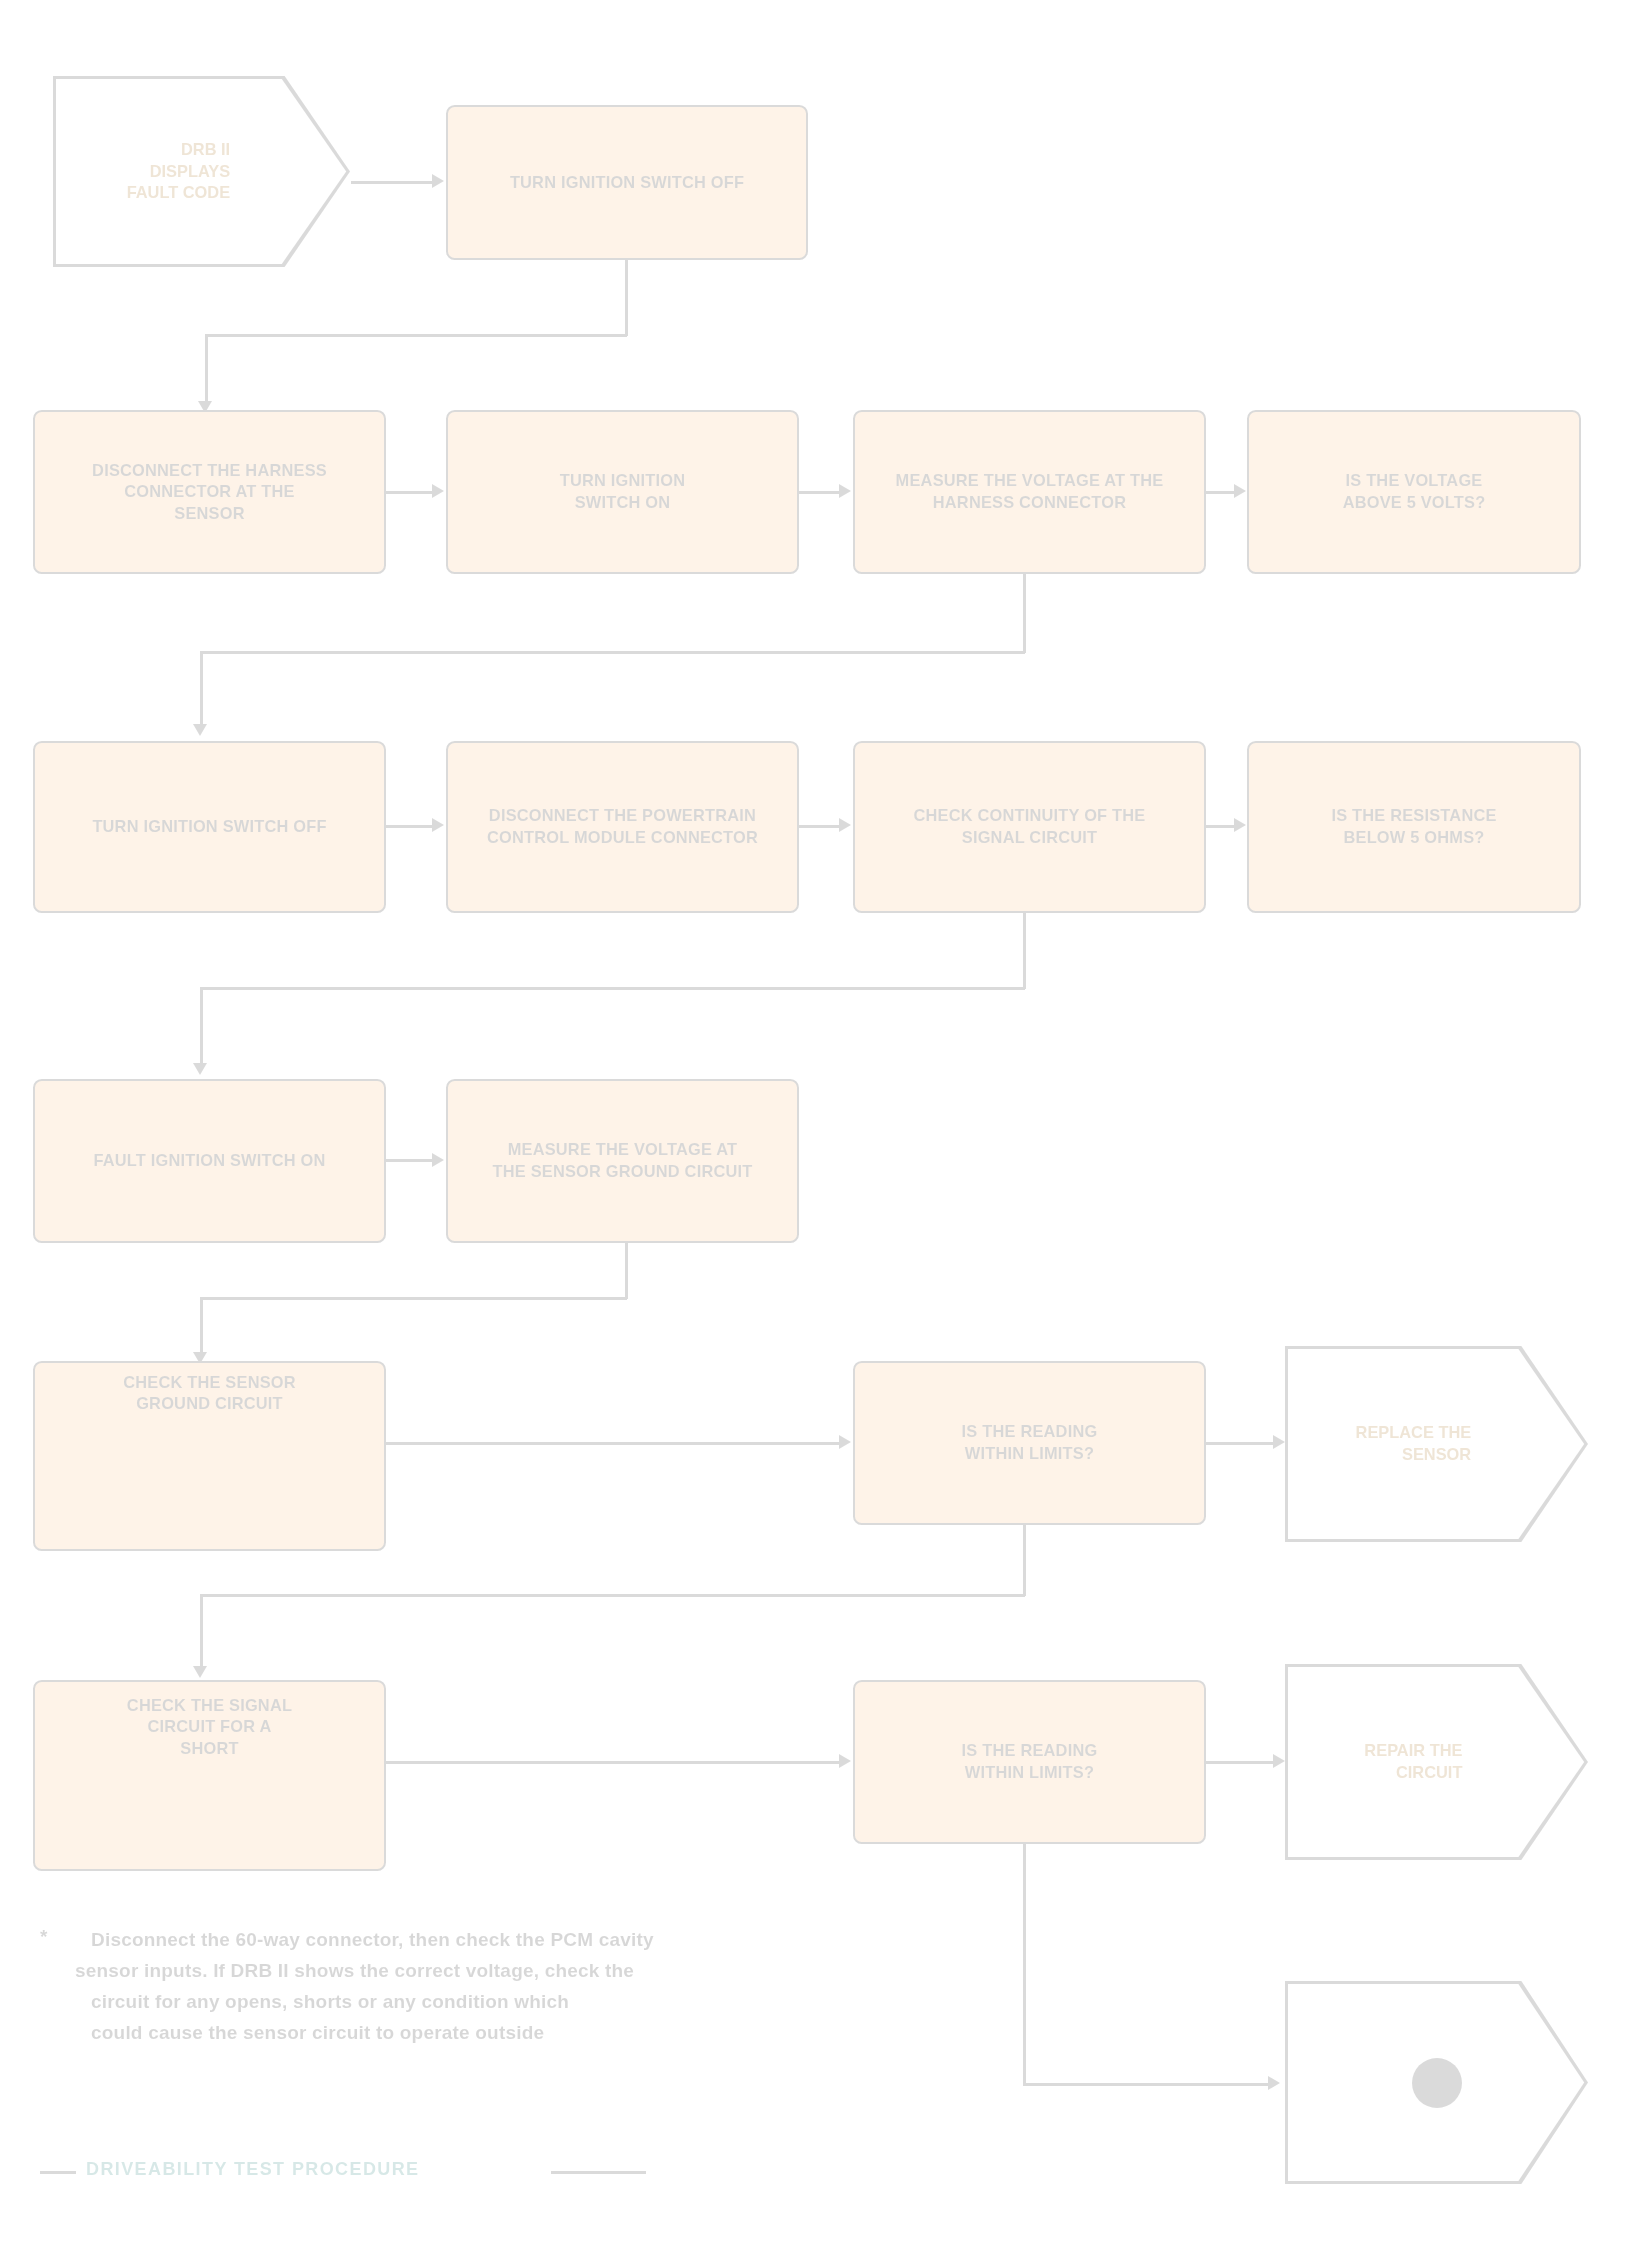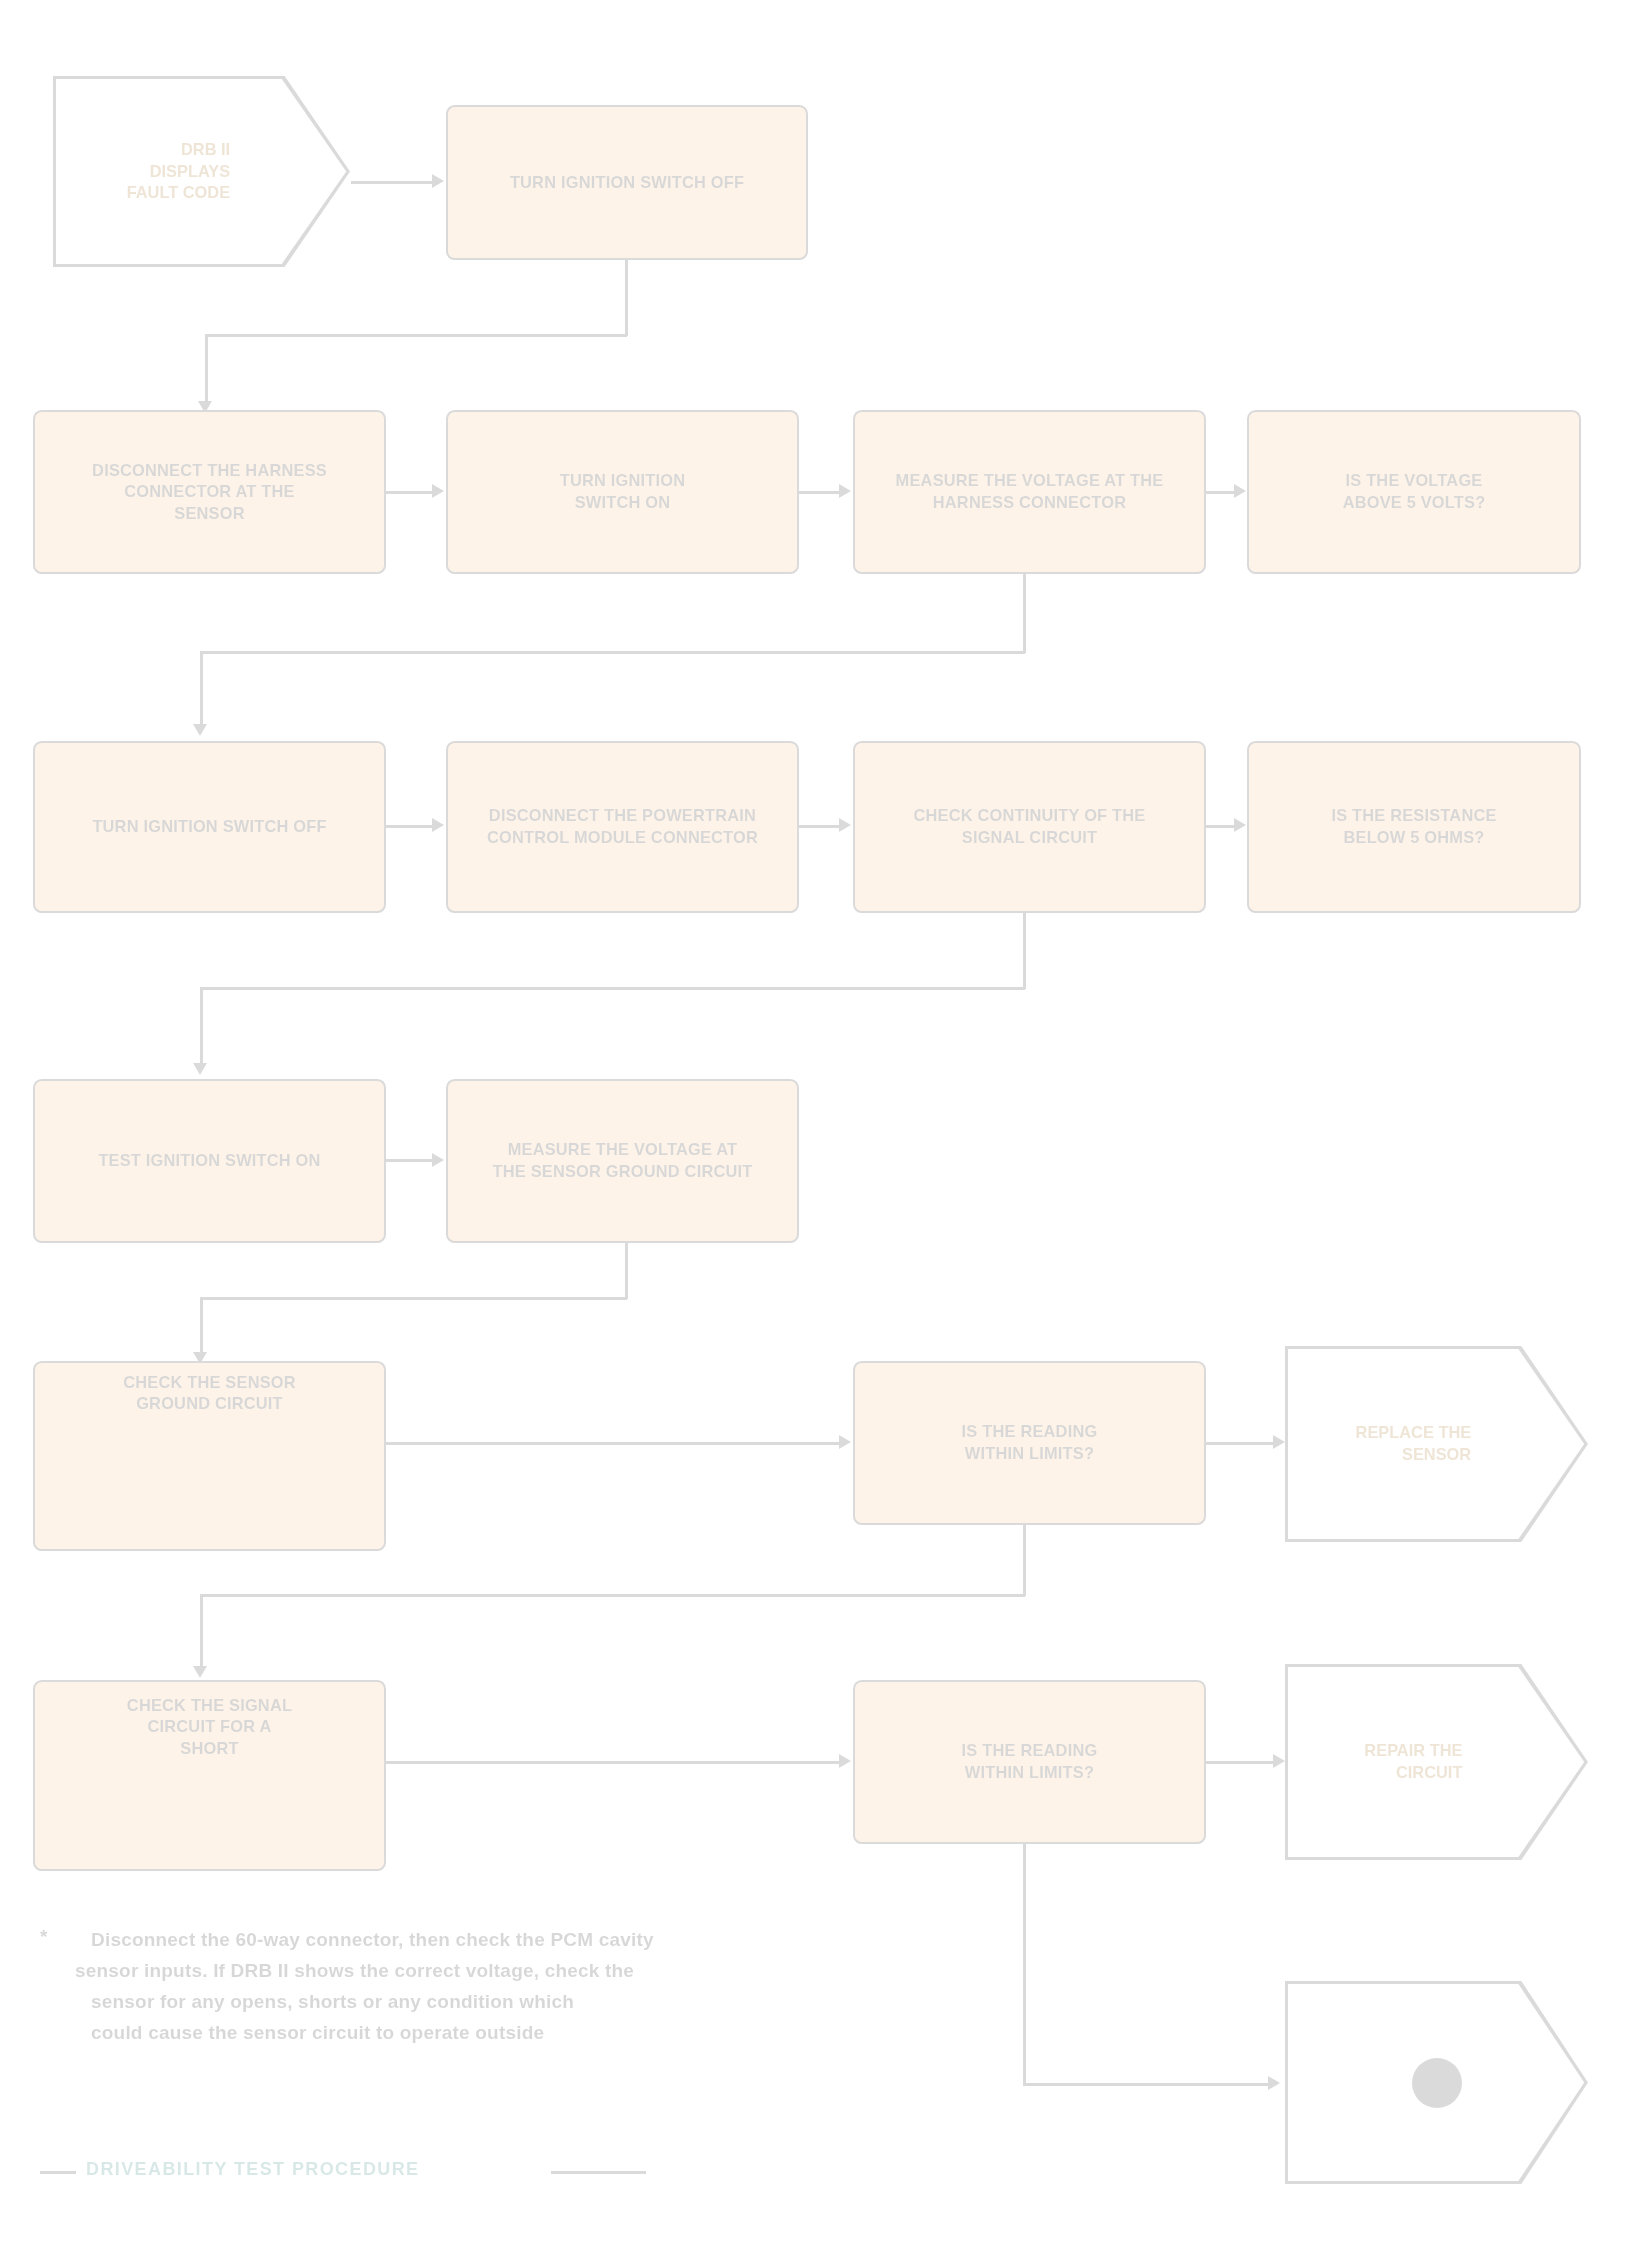--- a/index.html
+++ b/index.html
@@ -134,21 +134,21 @@
   <div class="arrowR" style="left:839px;top:818px;"></div>
   <div class="ln lnh" style="left:1206px;top:825px;width:27.6px;"></div>
   <div class="arrowR" style="left:1234px;top:818px;"></div>
 
   <div class="ln lnv" style="left:1023px;top:913px;height:76px;"></div>
   <div class="ln lnh" style="left:200px;top:987px;width:825px;"></div>
   <div class="ln lnv" style="left:200px;top:987px;height:83px;"></div>
   <div class="arrowD" style="left:193px;top:1063px;"></div>
 
   <div class="shape box" style="left:33px;top:1079px;width:353px;height:164px;">
-    <div class="txt">TEST IGNITION SWITCH ON</div>
+    <div class="txt">FAULT IGNITION SWITCH ON</div>
   </div>
 
   <div class="shape box" style="left:446px;top:1079px;width:353px;height:164px;">
     <div class="txt">MEASURE THE VOLTAGE AT<br>THE SENSOR GROUND CIRCUIT</div>
   </div>
 
   <div class="ln lnh" style="left:386px;top:1159px;width:47px;"></div>
   <div class="arrowR" style="left:432px;top:1153px;"></div>
 
   <div class="ln lnv" style="left:625px;top:1242px;height:57px;"></div>
@@ -206,21 +206,21 @@
   <div class="shape pent" style="left:1285px;top:1981px;width:303px;height:203px;">
     <div class="inner"></div>
     <div class="fill"></div>
     <div class="dot"></div>
   </div>
 
   <div class="noteMark" style="left:40px;top:1926px;">*</div>
 
   <div class="note" style="left:91px;top:1926px;width:870px;">Disconnect the 60-way connector, then check the PCM cavity</div>
   <div class="note" style="left:75px;top:1957px;width:870px;">sensor inputs. If DRB II shows the correct voltage, check the</div>
-  <div class="note" style="left:91px;top:1988px;width:870px;">sensor for any opens, shorts or any condition which</div>
+  <div class="note" style="left:91px;top:1988px;width:870px;">circuit for any opens, shorts or any condition which</div>
   <div class="note" style="left:91px;top:2019px;width:870px;">could cause the sensor circuit to operate outside</div>
 
   <div class="capRule" style="left:40px;top:2171px;width:36px;"></div>
   <div class="caption" style="left:86px;top:2159px;">DRIVEABILITY TEST PROCEDURE</div>
   <div class="capRule" style="left:551px;top:2171px;width:95px;"></div>
 
 </div>
 
 
 </body></html>

